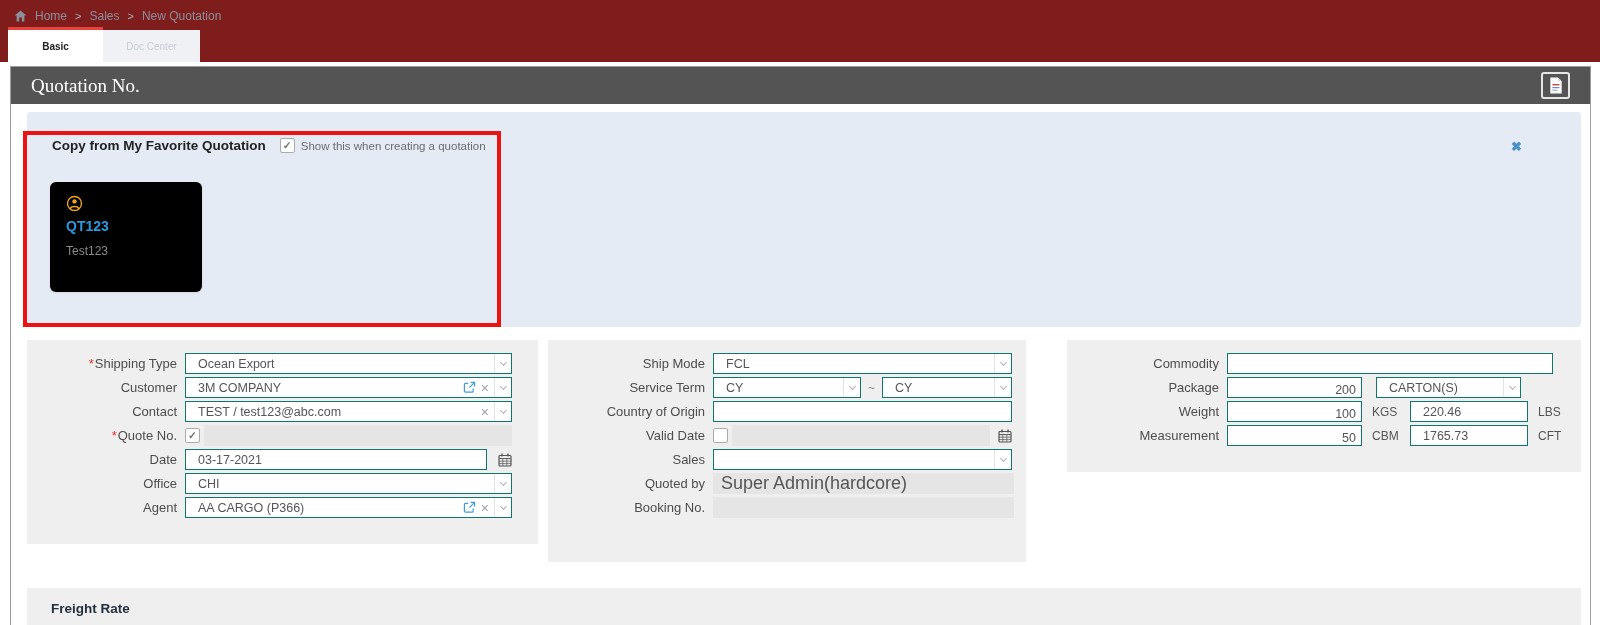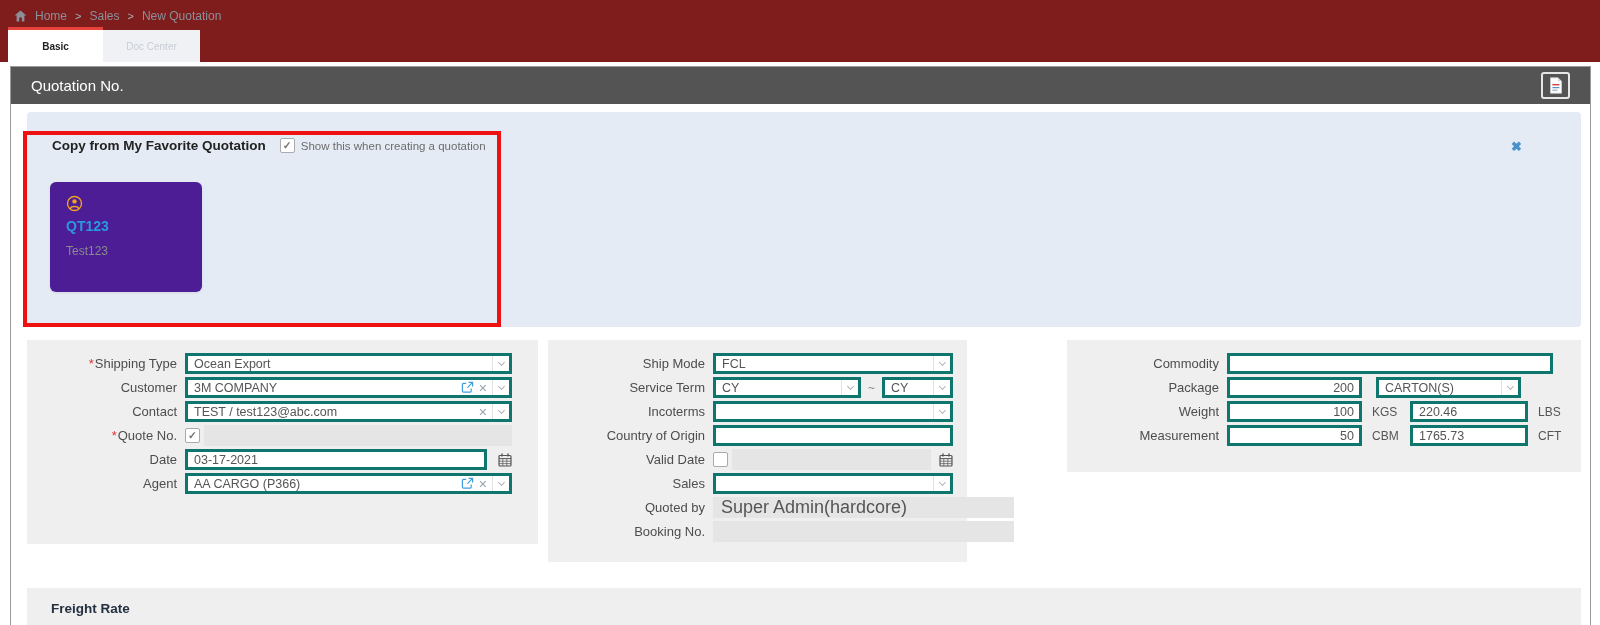--- a/index.html
+++ b/index.html
@@ -13,56 +13,56 @@
   .crumb-sep { color:#aab2bd; font-size:11px; }
   .tabs { position:absolute; left:8px; bottom:0; display:flex; }
   .tab { height:35px; display:flex; align-items:center; justify-content:center; font-size:10px; cursor:pointer; }
   .tab.active { width:95px; background:#fff; border-top:3px solid #e8423c; font-weight:bold; color:#222; }
   .tab.inactive { width:97px; height:32px; margin-top:3px; background:#f0f1f4; color:#c9cdd6; }
 
   
   .container { position:absolute; left:10px; top:66px; width:1581px; height:559px;
     border:1px solid #9b9b9b; border-bottom:none; background:#fff; }
   .panel-header { height:37px; background:#545454; display:flex; align-items:center; padding:0 20px; }
-  .panel-title { color:#fff; font-size:15px; }
+  .panel-title { color:#fff; font-size:19px;font-family:Liberation Serif, serif; }
   .doc-btn { margin-left:auto; width:29px; height:27px; border:2px solid #e6e6e6; border-radius:3px;
     display:flex; align-items:center; justify-content:center; cursor:pointer; background:transparent; }
   .content { position:relative; width:100%; height:521px; background:#fff; }
 
   
   .fav { position:absolute; left:16px; top:8px; width:1554px; height:215px; background:#e4ebf4; border-radius:4px;padding-left:9px; }
   .redbox { position:absolute; left:12px; top:27px; width:478px; height:196px;
     border:4px solid #ee1111; z-index:5; pointer-events:none; }
   .fav-head { position:absolute; left:25px; top:26px; display:flex; align-items:center; }
   .fav-title { font-weight:bold; font-size:13.5px; color:#222; }
   .fav-check { margin-left:14px; display:flex; align-items:center; gap:6px; }
   .fav-check-label { font-size:11.5px; color:#6d6d6d; }
   .fav-close { position:absolute; left:1484px; top:27px; color:#4a90cb; font-size:13px; font-weight:bold; cursor:pointer; }
-  .fav-card { position:absolute; left:23px; top:70px; width:152px; height:110px; background:#4c1d95;
+  .fav-card { position:absolute; left:23px; top:70px; width:152px; height:110px; background:#000000;
     border-radius:6px; box-shadow:0 1px 3px rgba(0,0,0,.08); padding:13px 16px; cursor:pointer; }
   .fav-card .code { margin-top:6px; font-weight:bold; font-size:14px; color:#2a99dd; }
   .fav-card .desc { margin-top:10px; font-size:12px; color:#8a8a8a; }
 
   
   .fpanel { position:absolute; background:#efefef; padding-top:13px; }
   .fp-left  { left:16px;  top:236px; width:511px; height:204px; }
-  .fp-mid   { left:537px; top:236px; width:419px; height:222px; }
+  .fp-mid   { left:537px; top:236px; width:478px; height:222px; }
   .fp-right { left:1056px;top:236px; width:514px; height:132px; }
   .row { display:flex; align-items:center; height:21px; margin-bottom:3px; }
   .fp-left  .row { padding-right:26px; }
   .fp-mid   .row { padding-right:14px; }
   .fp-right .row { padding-right:28px; }
   .lbl { text-align:right; font-size:13px; color:#4d4d4d; white-space:nowrap; margin-right:8px; flex:none; }
   .fp-left  .lbl { width:150px; }
   .fp-mid   .lbl { width:157px; }
   .fp-right .lbl { width:152px; }
   .req { color:#e03131; margin-right:1px; }
   .field { flex:1; display:flex; align-items:center; min-width:0; }
-  .inp { flex:1; height:21px; background:#fff; border:3px solid #0f766e; display:flex; align-items:center;
-    font-size:12.5px; color:#555; padding-left:6px; min-width:0; }
+  .inp { flex:1; height:21px; background:#fff; border:1px solid #0f766e; display:flex; align-items:center;
+    font-size:12.5px; color:#555; padding-left:12px; min-width:0; }
   .inp .val { flex:1; white-space:nowrap; overflow:hidden; }
   .inp.num { flex:0 0 135px;align-items:flex-end; }
   .inp.num .val { text-align:right; padding-right:5px; }
   .inp.num2 { flex:0 0 118px; }
   .inp.num2 .val { text-align:left; padding-right:5px; }
   .chev { width:17px; align-self:stretch; border-left:1px solid #e3e3e3; display:flex;
     align-items:center; justify-content:center; flex:none; cursor:pointer; }
   .chev i { width:5px; height:5px; border-right:1.5px solid #b3b3b3; border-bottom:1.5px solid #b3b3b3;
     transform:rotate(45deg); margin-top:-2px; }
   .ro { height:21px; background:#e5e5e5; display:flex; align-items:center; font-size:18px;
@@ -218,20 +218,31 @@
               <line x1="1" y1="5.6" x2="13" y2="5.6"></line>
               <line x1="1" y1="8.2" x2="13" y2="8.2" stroke-width="0.7"></line>
               <line x1="1" y1="10.6" x2="13" y2="10.6" stroke-width="0.7"></line>
               <line x1="4.8" y1="5.6" x2="4.8" y2="13" stroke-width="0.7"></line>
               <line x1="8.8" y1="5.6" x2="8.8" y2="13" stroke-width="0.7"></line>
             </svg>
           </span>
         </div>
       </div>
       <div class="row">
+        <span class="lbl">Office</span>
+        <div class="field">
+            <div class="inp">
+          <span class="val">CHI</span>
+          <span class="chev">
+                <i></i>
+              </span>
+        </div>
+          </div>
+      </div>
+      <div class="row">
         <span class="lbl">Agent</span>
         <div class="field">
             <div class="inp">
           <span class="val">AA CARGO (P366)</span>
           <span class="icl">
             <span style="display:flex;">
               <svg width="13" height="13" viewBox="0 0 13 13" fill="none" stroke="#3d9ddd" stroke-width="1.2">
                 <path d="M5.2 2.4 H2.6 a1.2 1.2 0 0 0 -1.2 1.2 V10 a1.2 1.2 0 0 0 1.2 1.2 H9 a1.2 1.2 0 0 0 1.2 -1.2 V7.6"></path>
                 <path d="M7.6 1.4 H11.6 V5.4 M11.4 1.6 L6.4 6.6"></path>
               </svg>
@@ -268,31 +279,20 @@
               </span>
           </div>
           <span class="tilde">~</span>
           <div class="inp">
             <span class="val">CY</span>
             <span class="chev">
                 <i></i>
               </span>
           </div>
         </div>
-      </div>
-      <div class="row">
-        <span class="lbl">Incoterms</span>
-        <div class="field">
-            <div class="inp">
-          <span class="val"></span>
-          <span class="chev">
-                <i></i>
-              </span>
-        </div>
-          </div>
       </div>
       <div class="row">
         <span class="lbl">Country of Origin</span>
         <div class="field">
             <div class="inp">
           <span class="val"></span>
         </div>
           </div>
       </div>
       <div class="row">

